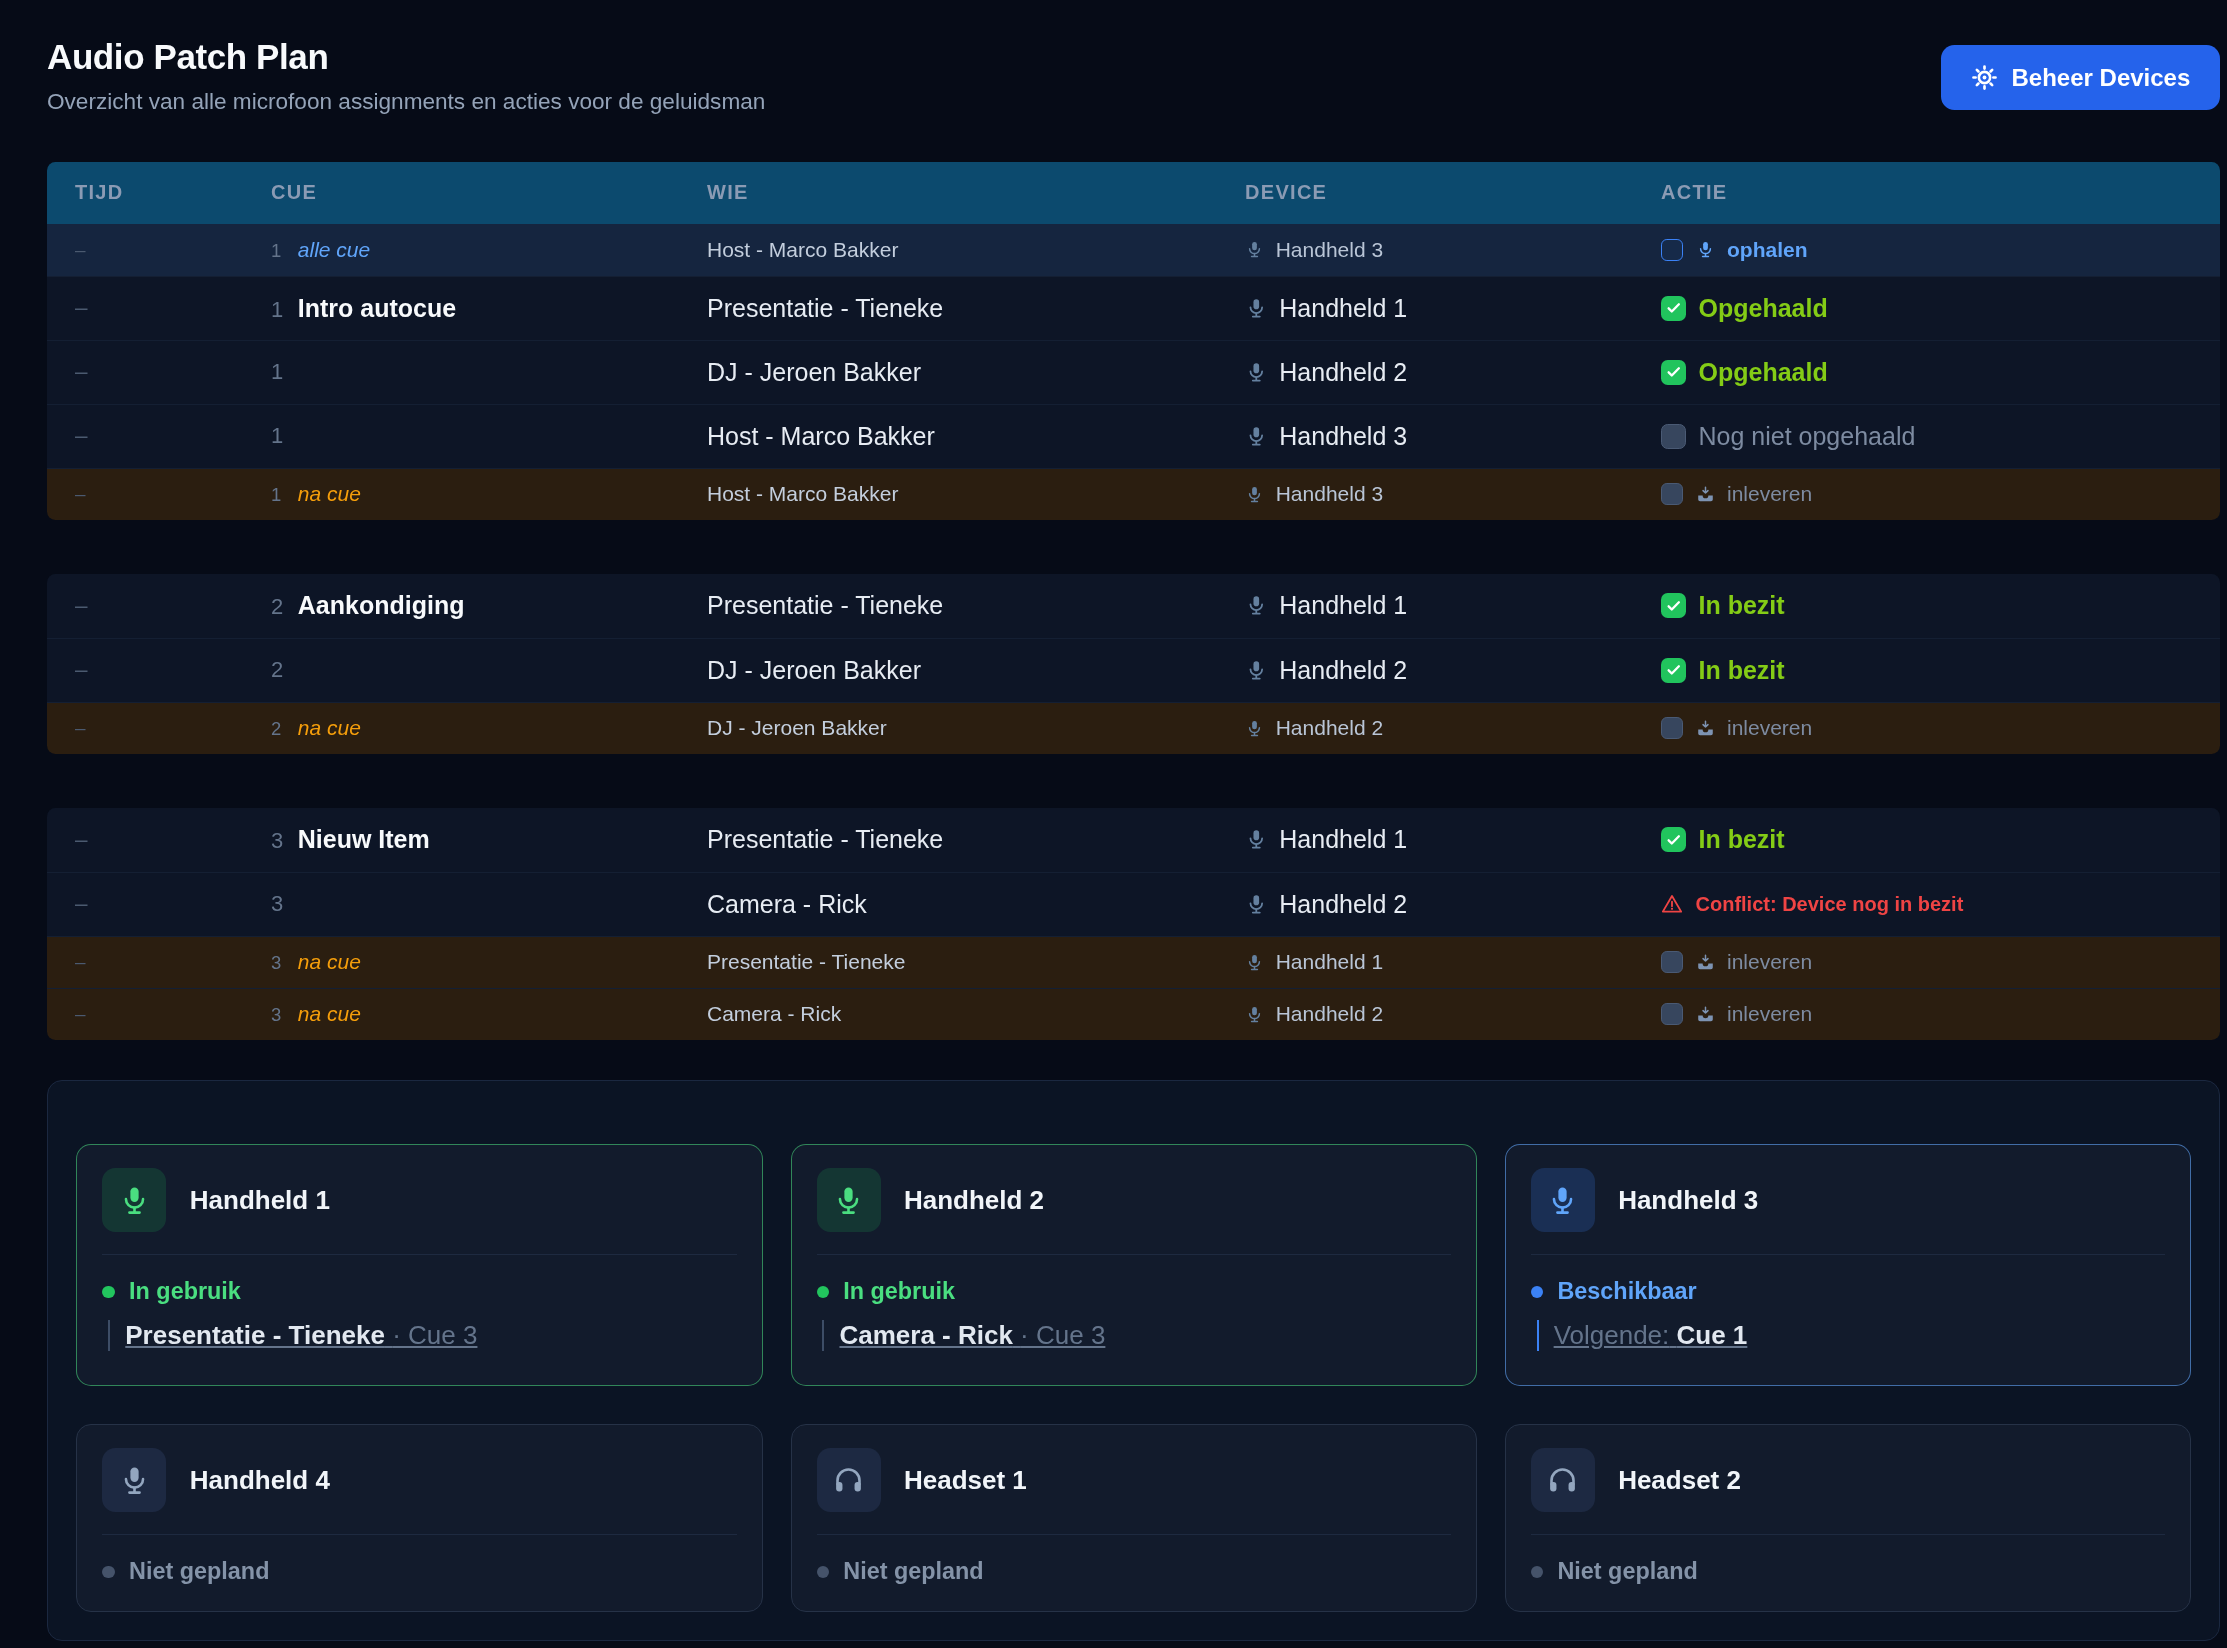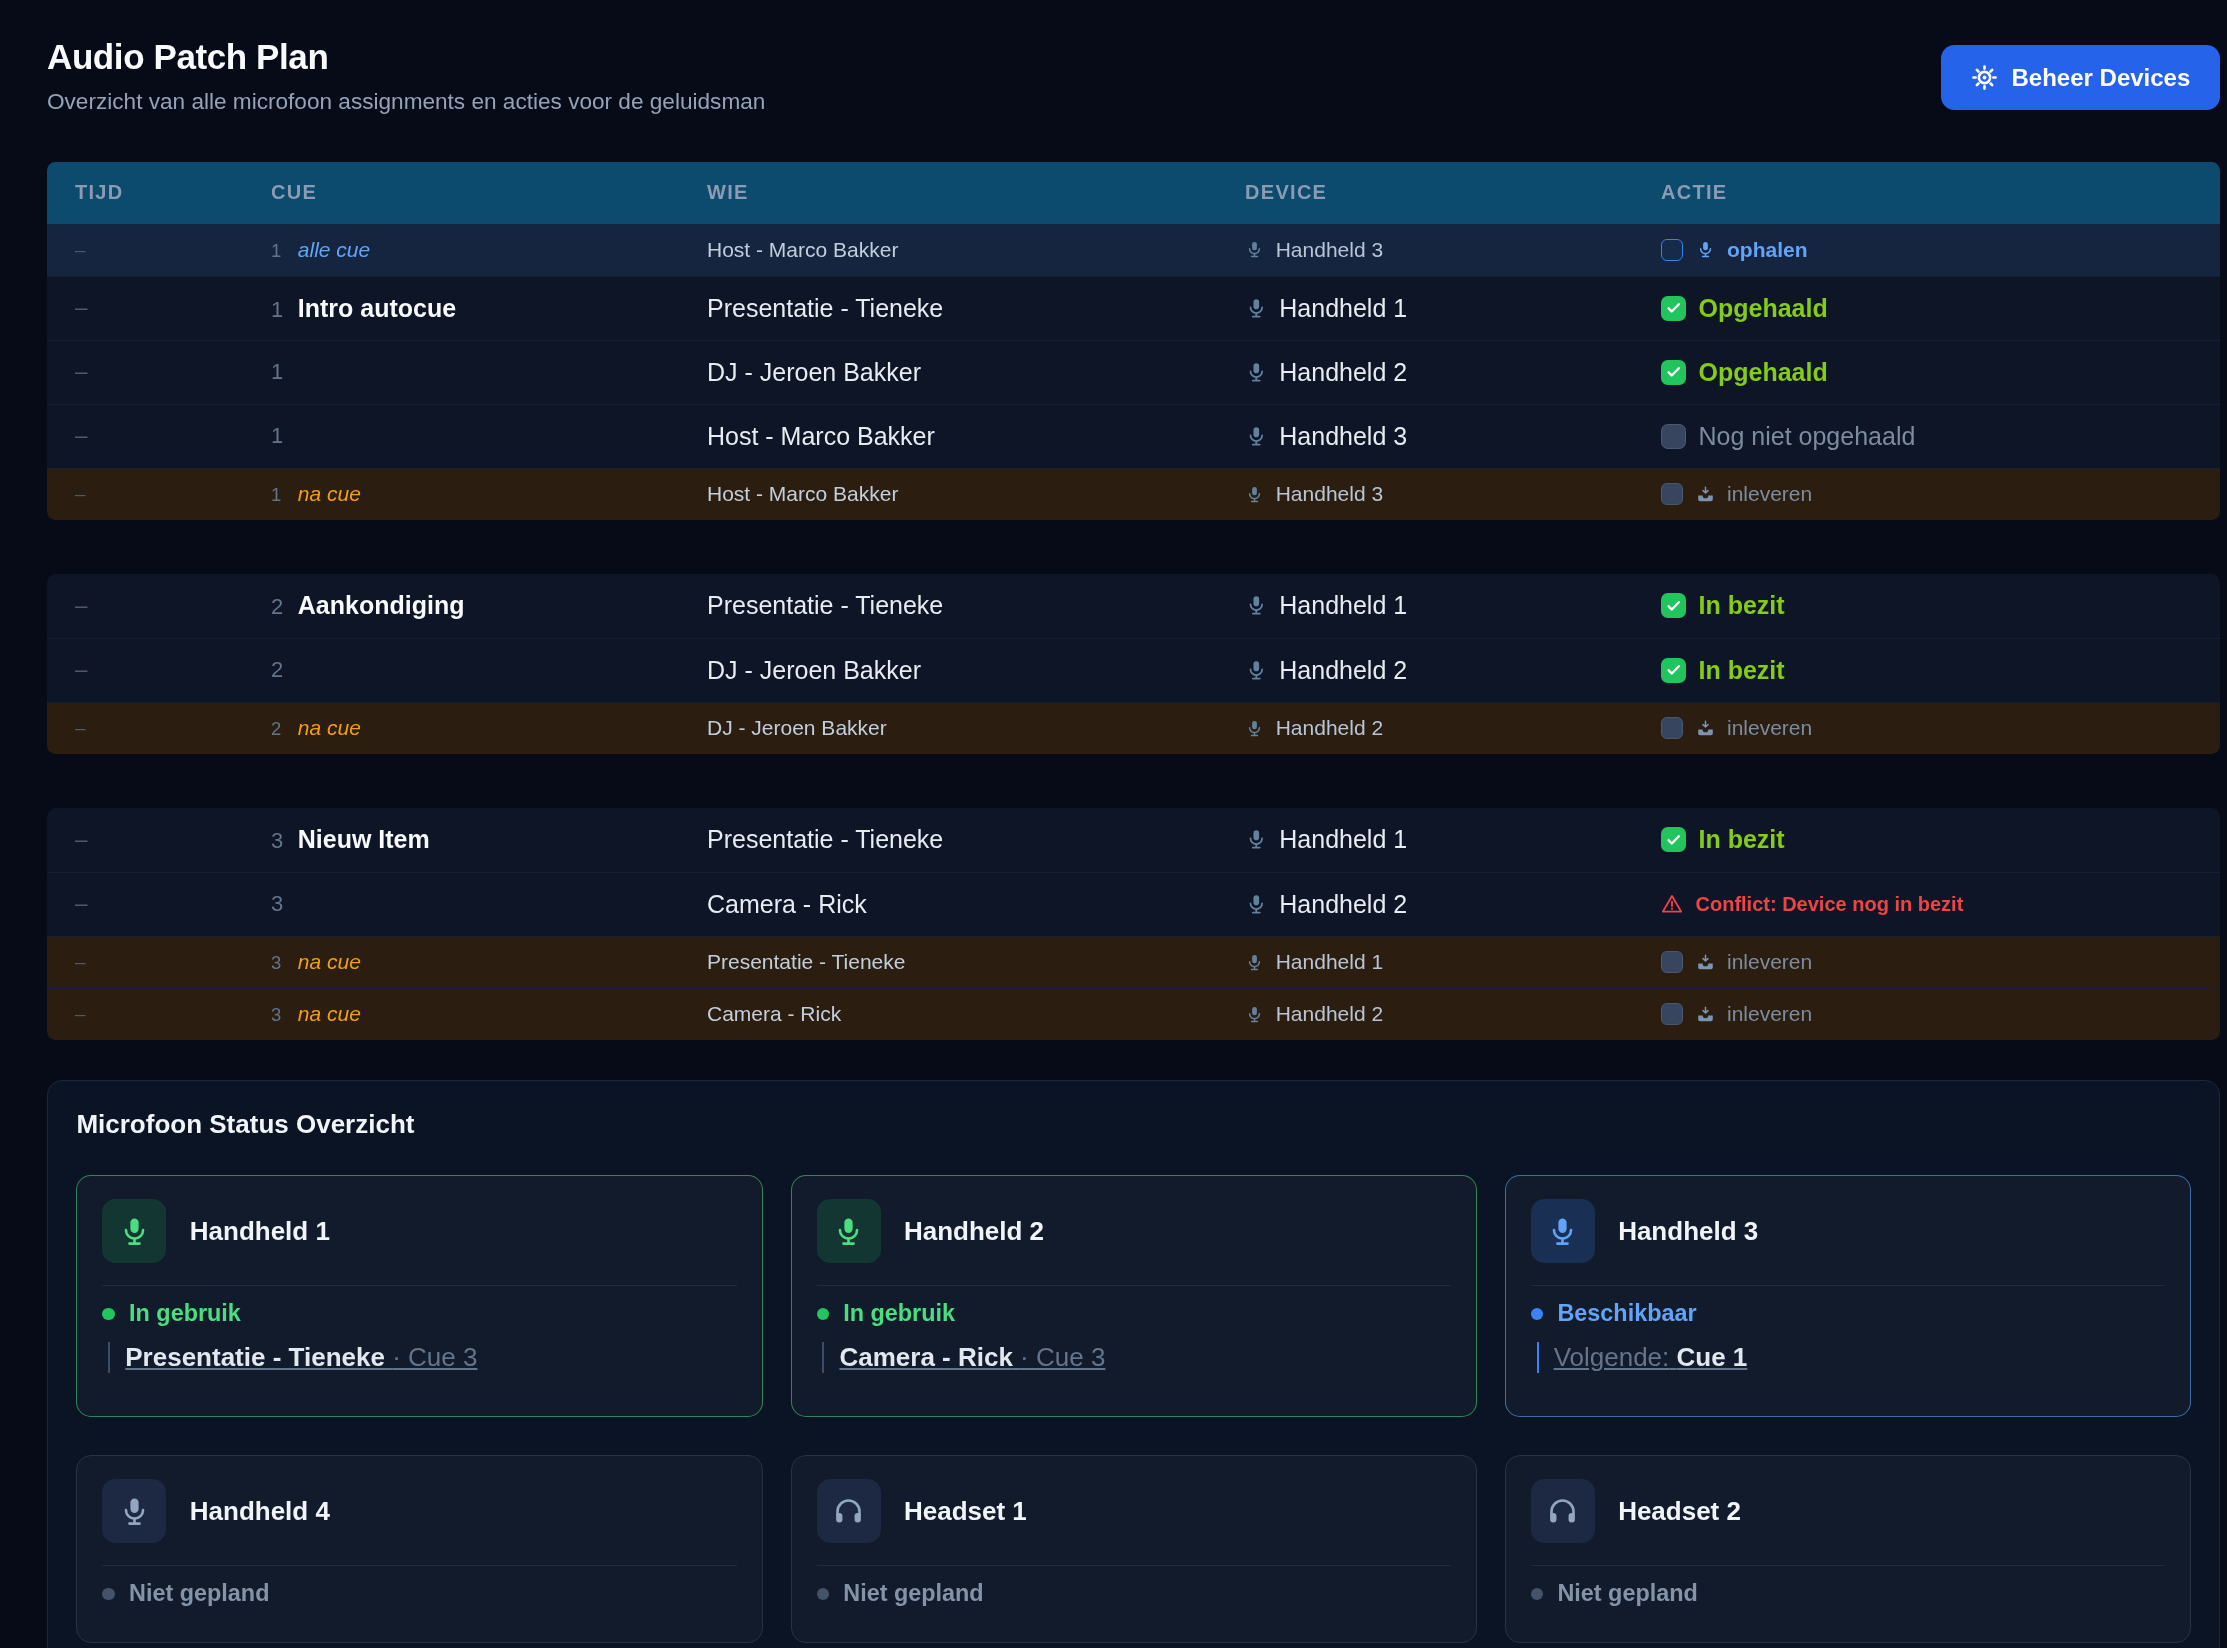--- a/index.html
+++ b/index.html
@@ -96,21 +96,21 @@
   .card.tall { min-height: 242px; }
   .card.green { border-color: rgba(74,222,128,.55); }
   .card.blue  { border-color: rgba(96,165,250,.6); }
   .card-head { display: flex; align-items: center; gap: 23.4px; padding-bottom: 22px; border-bottom: 0.8px solid #1e2a40; }
   .iconbox { width: 64px; height: 64px; border-radius: 13.4px; display: flex; align-items: center; justify-content: center; flex: none; }
   .iconbox svg { width: 33px; height: 33px; }
   .iconbox.g { background: rgba(34,197,94,.16); color: #4ade80; }
   .iconbox.b { background: rgba(59,130,246,.2); color: #60a5fa; }
   .iconbox.n { background: #1d2942; color: #93a6bf; }
   .card-title { font-size: 26px; font-weight: 700; color: #f1f5f9; }
-  .status-line { margin-top: 14px; display: flex; align-items: center; gap: 14.2px; font-size: 23.4px; font-weight: 700; }
+  .status-line { margin-top: 23px; display: flex; align-items: center; gap: 14.2px; font-size: 23.4px; font-weight: 700; }
   .status-line.off { font-weight: 700; color: #8493a8; }
   .dot { width: 12.5px; height: 12.5px; border-radius: 50%; flex: none; }
   .dot.g { background: #22c55e; } .st-g { color: #4ade80; }
   .dot.b { background: #3b82f6; } .st-b { color: #60a5fa; }
   .dot.n { background: #45536a; }
   .detail {
     margin: 15px 0 0 5.9px; padding-left: 15px;
     border-left: 2.5px solid #3d4d66; font-size: 26px; color: #64748b; text-decoration: underline;
   }
   .card.blue .detail { border-left-color: #3b82f6; }
@@ -445,21 +445,20 @@
           <svg class="act-svg tray-gray" viewBox="0 0 23 23" width="19" height="19">
               <use href="#i-tray"></use>
             </svg>
           <span class="act gray">inleveren</span>
         </div>
       </div>
     </div>
   </div>
 
   <div class="section">
-    <div class="section-title">Microfoon Status Overzicht</div>
 
     <div class="cards">
 
       <div class="card tall green">
         <div class="card-head">
           <div class="iconbox g">
               <svg viewBox="0 0 40 40" width="33" height="33">
                 <use href="#i-mic"></use>
               </svg>
             </div>

